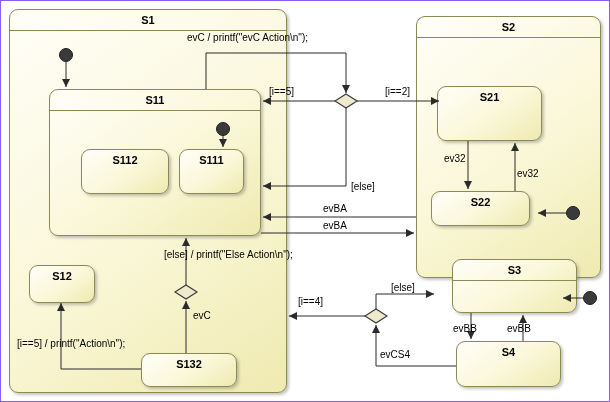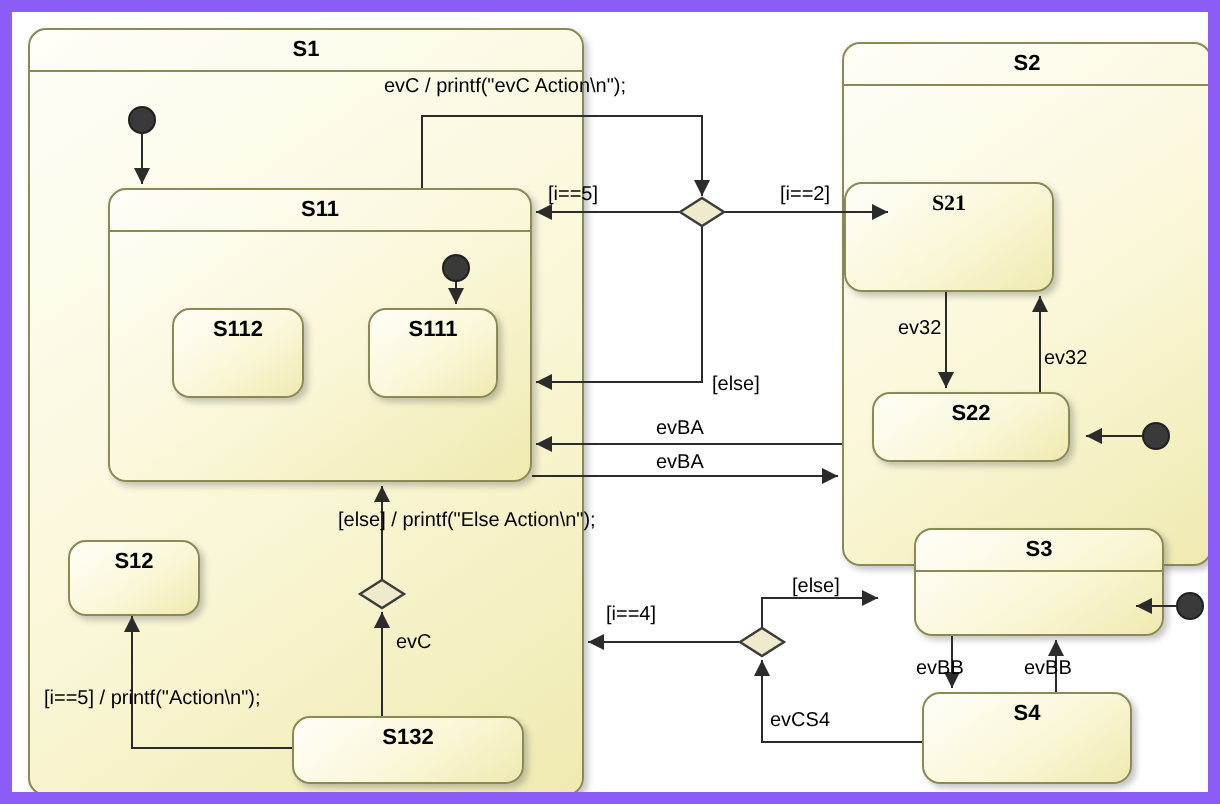--- a/index.html
+++ b/index.html
@@ -1,19 +1,19 @@
 <!DOCTYPE html>
 <html><head>
 <meta charset="utf-8">
 <style>
   * { margin:0; padding:0; box-sizing:border-box; }
   body { font-family:"Liberation Sans", sans-serif; background:#ffffff; }
   .canvas {
     position:relative; width:610px; height:402px;
-    background:#ffffff; border:6px solid #8b5cf6; overflow:hidden;
+    background:#ffffff; border:1px solid #8b5cf6; overflow:hidden;
   }
   .state {
     position:absolute;
     border:1px solid #8a8a55;
     border-radius:9px;
     background:linear-gradient(145deg,#fffef8 0%, #faf7d8 55%, #efeab0 100%);
     box-shadow:2px 2px 3px rgba(110,110,110,0.40);
   }
   .state .title {
     display:block; text-align:center; font-weight:bold; font-size:11px;
@@ -33,33 +33,33 @@
 
   <div class="state compartment" style="left:8px;top:8px;width:278px;height:384px;">
     <div class="title">S1</div>
   </div>
   <div class="state compartment" style="left:415px;top:15px;width:185px;height:262px;">
     <div class="title">S2</div>
   </div>
   <div class="state compartment" style="left:48px;top:88px;width:212px;height:147px;">
     <div class="title">S11</div>
   </div>
-  <div class="state" style="left:80px;top:148px;width:66px;height:45px;">
+  <div class="state" style="left:80px;top:148px;width:88px;height:45px;">
     <div class="title">S112</div>
   </div>
   <div class="state" style="left:178px;top:148px;width:65px;height:45px;">
     <div class="title">S111</div>
   </div>
   <div class="state" style="left:28px;top:264px;width:66px;height:38px;">
     <div class="title">S12</div>
   </div>
-  <div class="state" style="left:140px;top:352px;width:116px;height:34px;">
+  <div class="state" style="left:140px;top:352px;width:96px;height:34px;">
     <div class="title">S132</div>
   </div>
-  <div class="state" style="left:416px;top:85px;width:105px;height:55px;font-family:Liberation Serif, serif;">
+  <div class="state" style="left:436px;top:85px;width:105px;height:55px;">
     <div class="title">S21</div>
   </div>
   <div class="state" style="left:430px;top:190px;width:99px;height:35px;">
     <div class="title">S22</div>
   </div>
   <div class="state compartment" style="left:435px;top:258px;width:125px;height:54px;margin-left:16px;">
     <div class="title">S3</div>
   </div>
   <div class="state" style="left:455px;top:340px;width:105px;height:46px;">
     <div class="title">S4</div>

